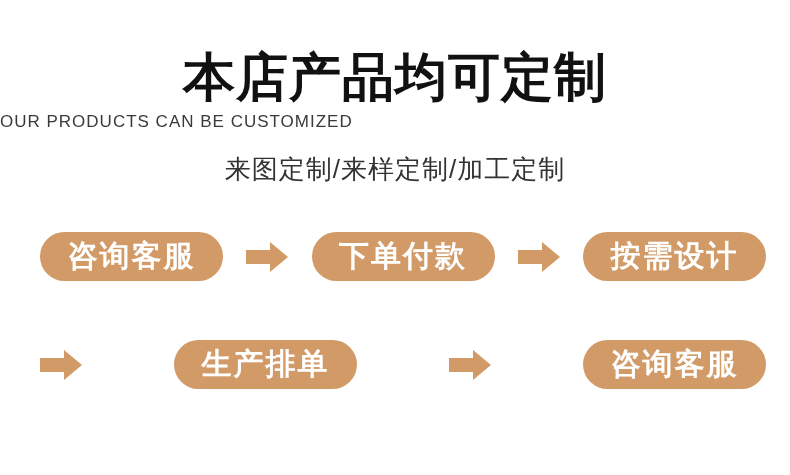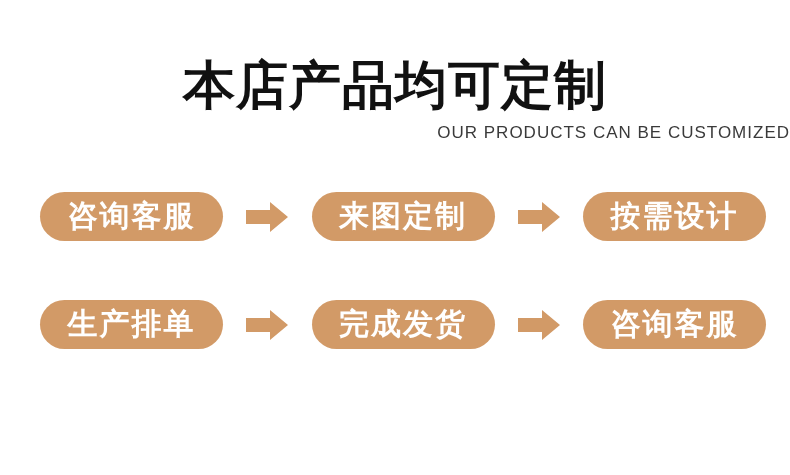--- a/index.html
+++ b/index.html
@@ -11,31 +11,31 @@
     position: relative;
     width: 790px;
     height: 475px;
     background: #ffffff;
     font-family: "Liberation Sans", "DejaVu Sans", sans-serif;
     overflow: hidden;
     box-sizing: border-box;
     padding-top: 48px;
   }
   .title {
-    margin: 8px;
+    margin: 0;
     text-align: center;
     font-size: 52px;
     line-height: 58px;
     font-weight: 600;
     color: #111111;
     letter-spacing: 1px;
   }
   .subtitle {
     margin-top: 5px;
-    text-align: right;
+    text-align: left;
     font-size: 17px;
     line-height: 22px;
     font-weight: 400;
     color: #3a3a3a;
     letter-spacing: 1px;
   }
   .tagline {
     margin-top: 21px;
     text-align: center;
     font-size: 26px;
@@ -79,45 +79,45 @@
 </style>
 </head>
 <body>
 
 <div class="banner">
 
   <h1 class="title">本店产品均可定制</h1>
 
   <div class="subtitle">OUR PRODUCTS CAN BE CUSTOMIZED</div>
 
+  <div class="tagline">来图定制/来样定制/加工定制</div>
 
   <div class="flow-row row-1">
     <div class="pill">咨询客服</div>
     <span class="arrow">
       <svg width="42" height="30" viewBox="0 0 42 30" aria-hidden="true">
         <polygon points="0,8 24,8 24,0 42,15 24,30 24,22 0,22" fill="currentColor"></polygon>
       </svg>
     </span>
-    <div class="pill">来图定制</div>
+    <div class="pill">下单付款</div>
     <span class="arrow">
       <svg width="42" height="30" viewBox="0 0 42 30" aria-hidden="true">
         <polygon points="0,8 24,8 24,0 42,15 24,30 24,22 0,22" fill="currentColor"></polygon>
       </svg>
     </span>
     <div class="pill">按需设计</div>
   </div>
 
   <div class="flow-row row-2">
-    <div class="pill">生产排单</div>
     <span class="arrow">
       <svg width="42" height="30" viewBox="0 0 42 30" aria-hidden="true">
         <polygon points="0,8 24,8 24,0 42,15 24,30 24,22 0,22" fill="currentColor"></polygon>
       </svg>
     </span>
-    <div class="pill">完成发货</div>
+    <div class="pill">生产排单</div>
     <span class="arrow">
       <svg width="42" height="30" viewBox="0 0 42 30" aria-hidden="true">
         <polygon points="0,8 24,8 24,0 42,15 24,30 24,22 0,22" fill="currentColor"></polygon>
       </svg>
     </span>
     <div class="pill">咨询客服</div>
   </div>
 
 </div>
 

